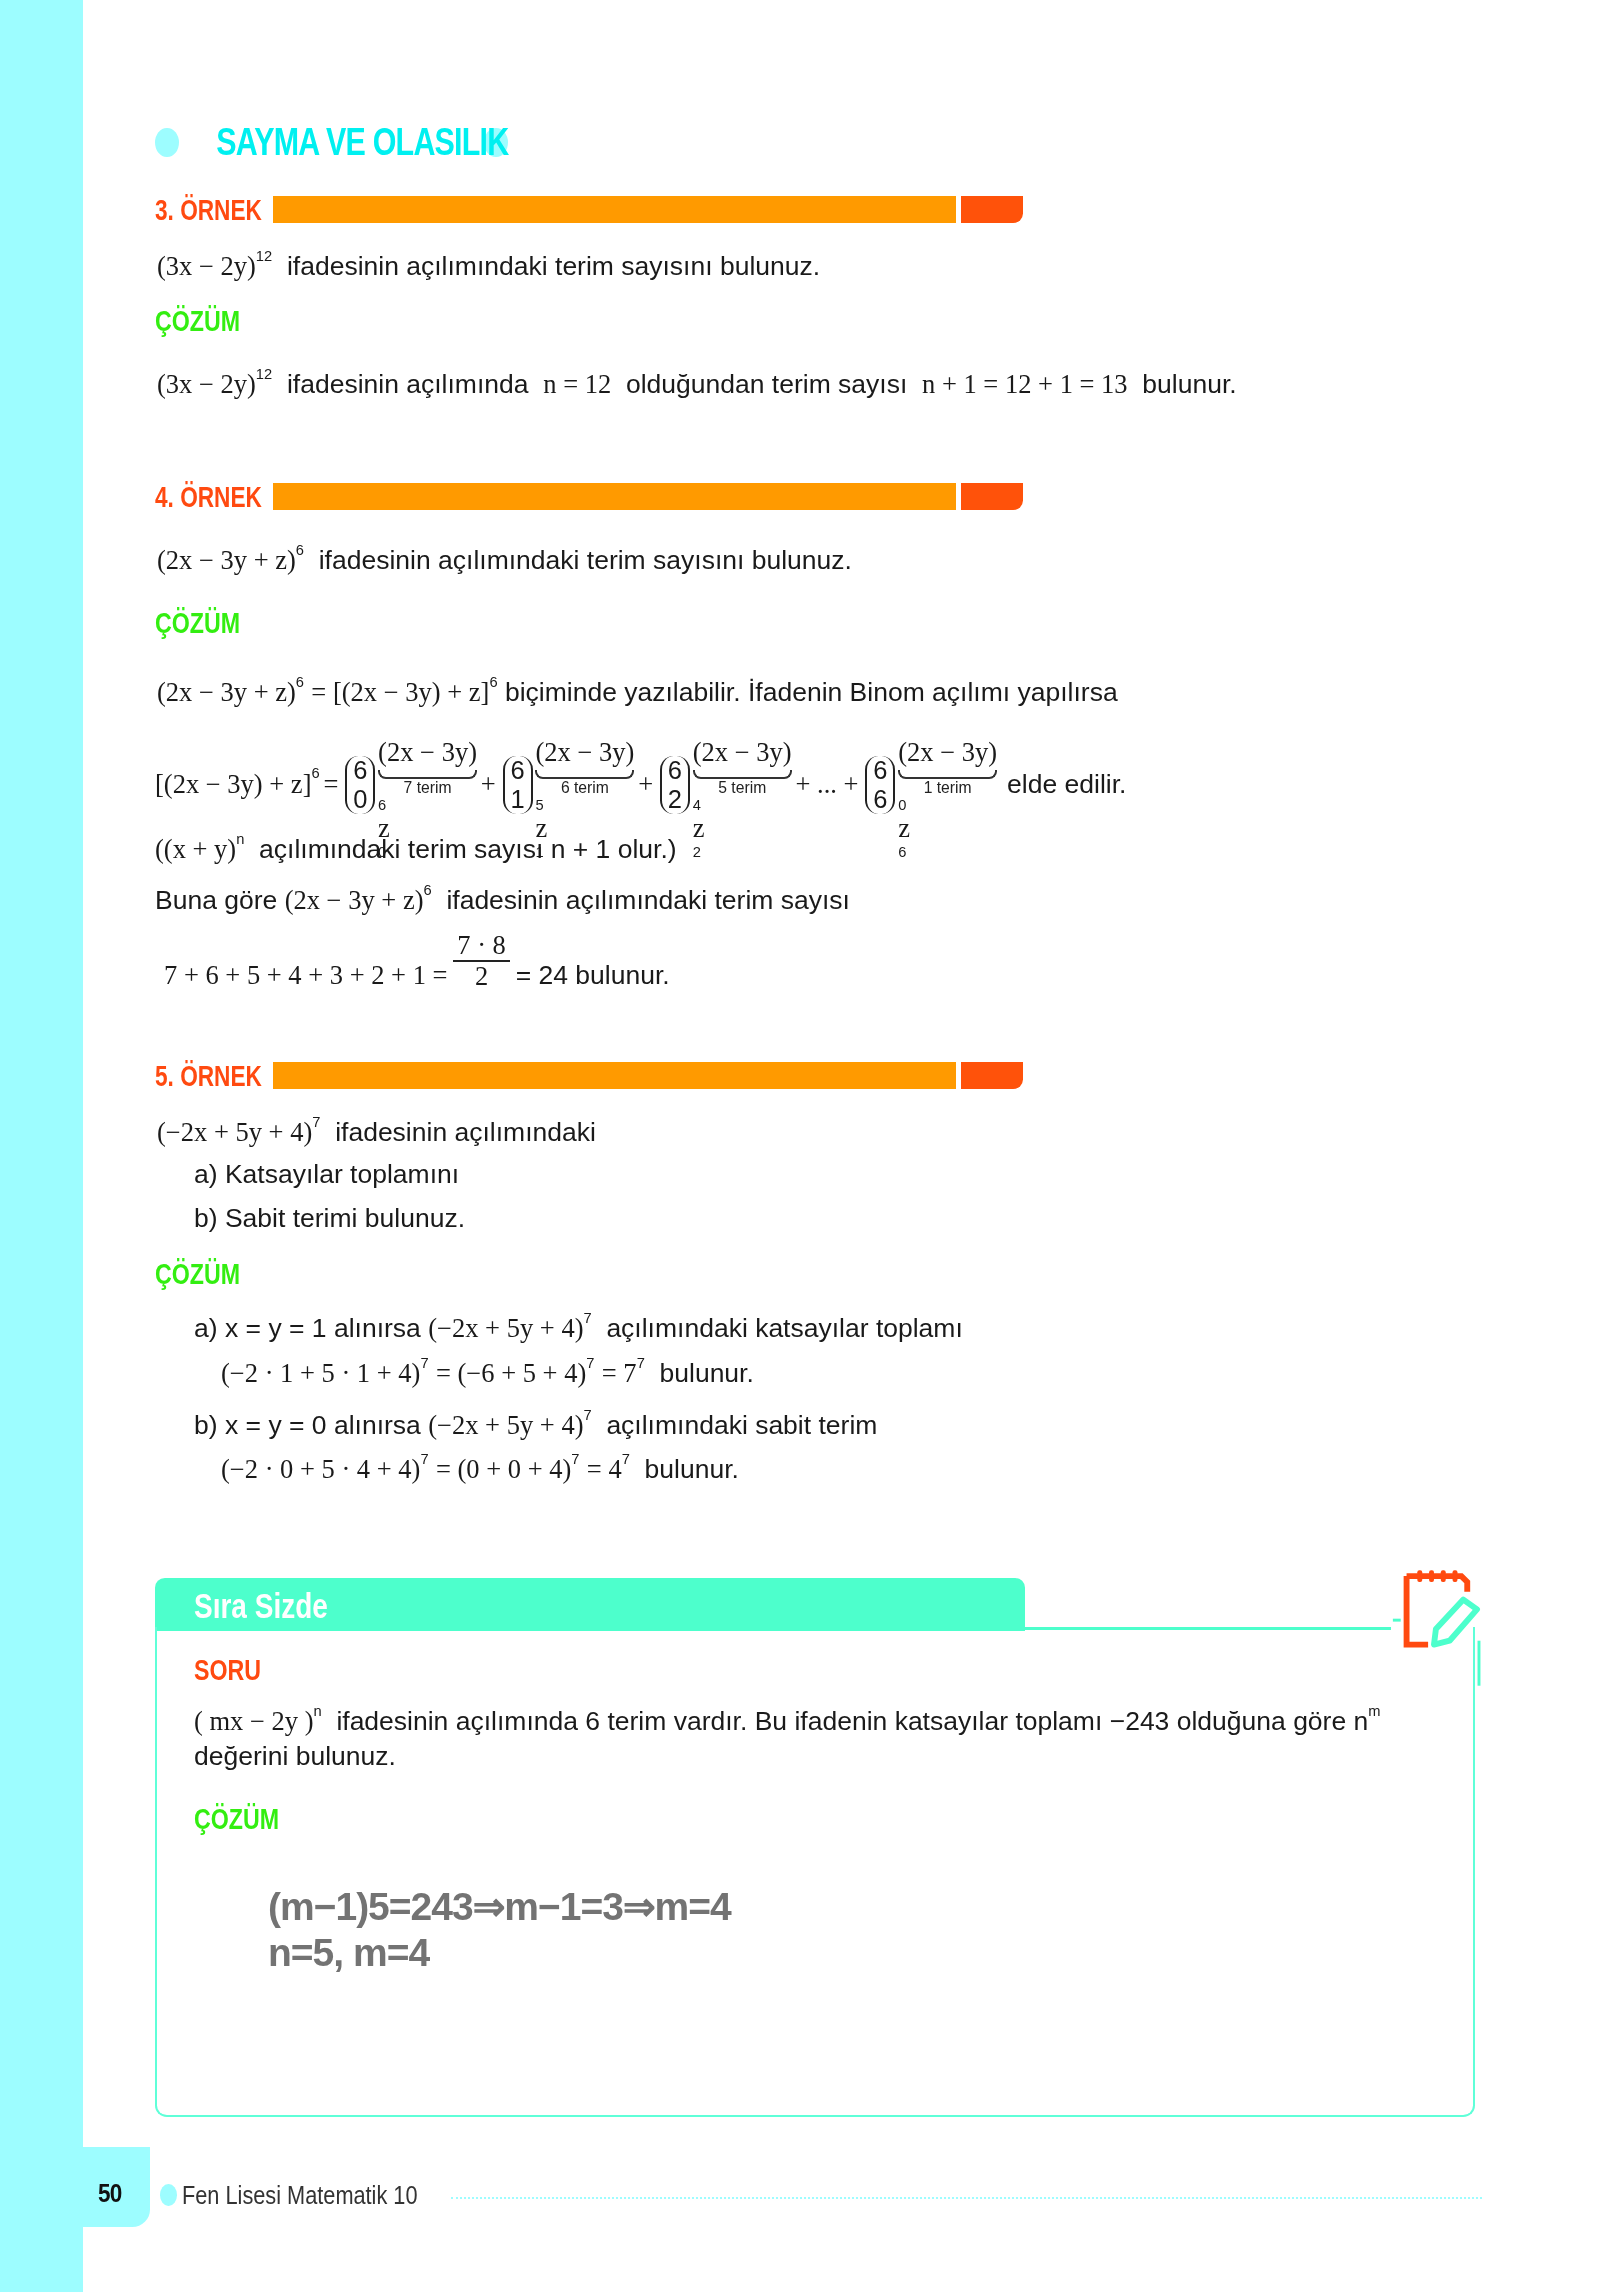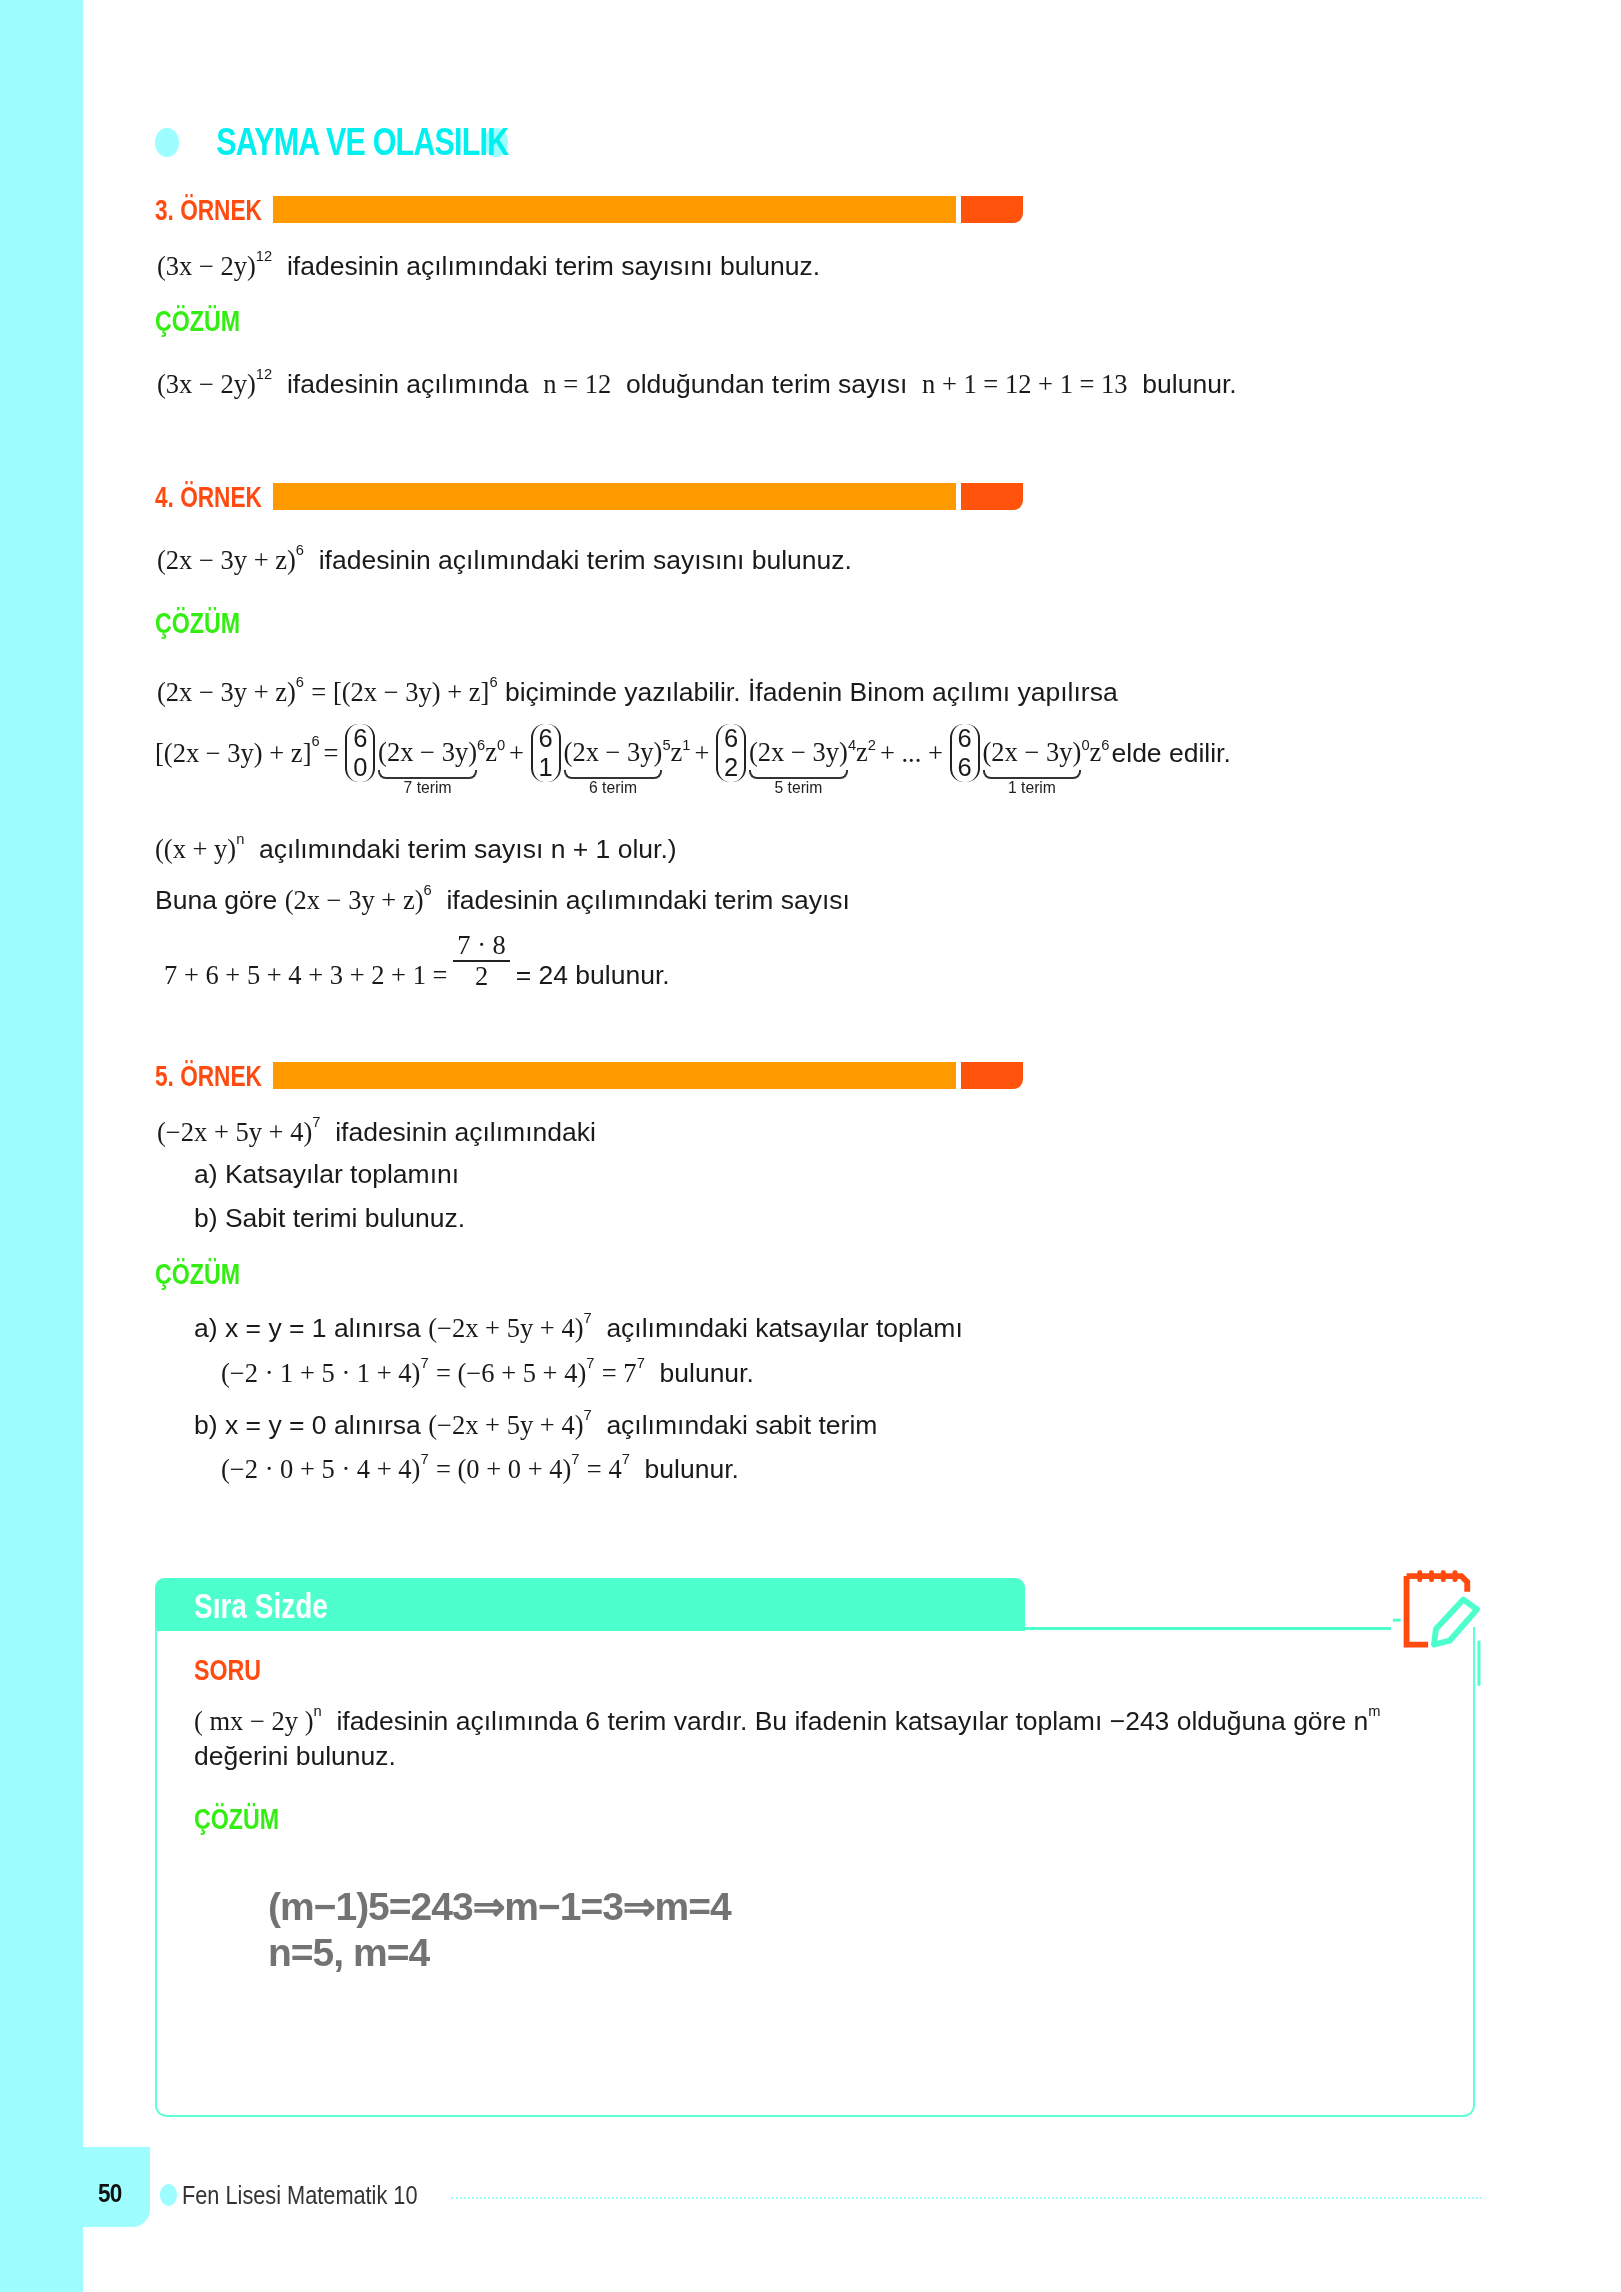--- a/index.html
+++ b/index.html
@@ -25,21 +25,21 @@
 
   .line { position: absolute; font-family: "Liberation Sans", sans-serif; font-size: 26.5px; color: #1a1a1a; white-space: nowrap; }
   .line sup { font-size: 14.7px; vertical-align: 13.7px; }
   .math { font-family: "Liberation Serif", serif; }
 
   .binom { position: absolute; top: 723px; left: 155px; font-size: 26.5px; white-space: nowrap; display: flex; align-items: center; }
   .binom .c { display: inline-flex; flex-direction: column; align-items: center; border-left: 2px solid #222; border-right: 2px solid #222; border-radius: 13.7px; padding: 0 5.9px; margin: 0 2.9px; line-height: 29px; font-size: 25.5px; }
   .term { display: inline-flex; flex-direction: column; align-items: center; position: relative; }
   .term .brace { width: 100%; height: 9.8px; border: 2px solid #333; border-top: none; border-radius: 0 0 7.8px 7.8px; margin-top: 2px; }
   .term .tl { font-size: 15.7px; line-height: 17.6px; color: #222; }
-  .term-wrap { display: inline-flex; align-items: flex-start; position: relative; top: 13.7px; }
+  .term-wrap { display: inline-flex; align-items: flex-start; position: relative; top: 13.7px; flex-direction: column; }
   .term-wrap sup { font-size: 14.7px; vertical-align: 13.7px; }
 
   .frac { display: inline-flex; flex-direction: column; align-items: center; vertical-align: middle; margin: 0 5.9px; line-height: 29px; }
   .frac .num { border-bottom: 2px solid #222; padding: 0 3.9px; }
 
   .sira-box { position: absolute; left: 155px; top: 1627px; width: 1320px; height: 490px; border: 2.9px solid #5fffd8; border-top: none; border-radius: 0 0 11.8px 11.8px; }
   .sira-head { position: absolute; left: 155px; top: 1578px; width: 870px; height: 53px; background: #4dffcc; border-radius: 9.8px 9.8px 0 0; }
   .sira-head .t { position: absolute; left: 39px; top: 7.8px; font-size: 35px; font-weight: bold; color: #fff; transform: scaleX(0.8); transform-origin: left; white-space: nowrap; }
   .sira-line { position: absolute; left: 1025px; top: 1627px; width: 366px; height: 2.9px; background: #4dffcc; }
   .soru { position: absolute; left: 194px; top: 1654px; font-size: 29px; font-weight: bold; color: #ff4a10; transform: scaleX(0.8); transform-origin: left; }
@@ -152,21 +152,21 @@
   <span class="term-wrap">
     <span class="term">
         <span class="math">(2x − 3y)</span>
         <span class="brace"></span>
         <span class="tl">1 terim</span>
       </span>
     <sup>0</sup>
       <span class="math">z</span>
       <sup>6</sup>
   </span>
-  <span style="margin-left:2px">elde edilir.</span>
+  <span style="margin-left:10px">elde edilir.</span>
 </div>
 
 <div class="line" style="left:155px; top:831px">
   <span class="math">((x + y)</span><sup>n</sup>&nbsp;
   <span>açılımındaki terim sayısı n + 1 olur.)</span>
 </div>
 <div class="line" style="left:155px; top:882px">
   <span>Buna göre</span>
   <span class="math">(2x − 3y + z)</span><sup>6</sup>&nbsp;
   <span>ifadesinin açılımındaki terim sayısı</span>

